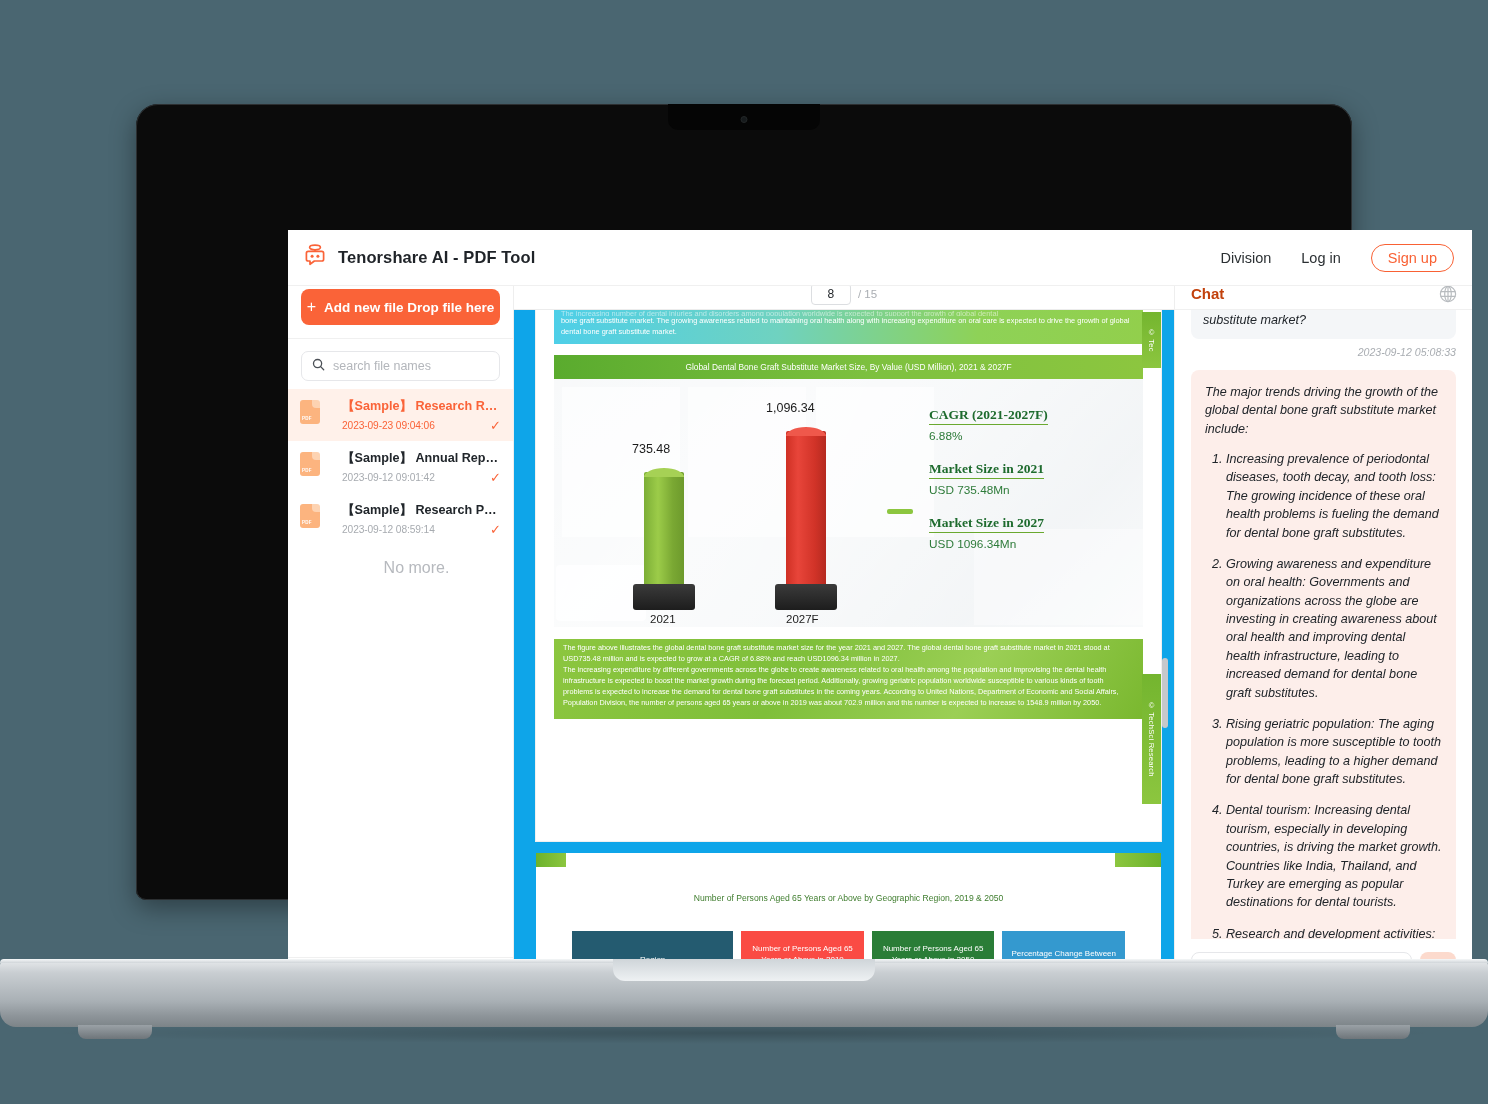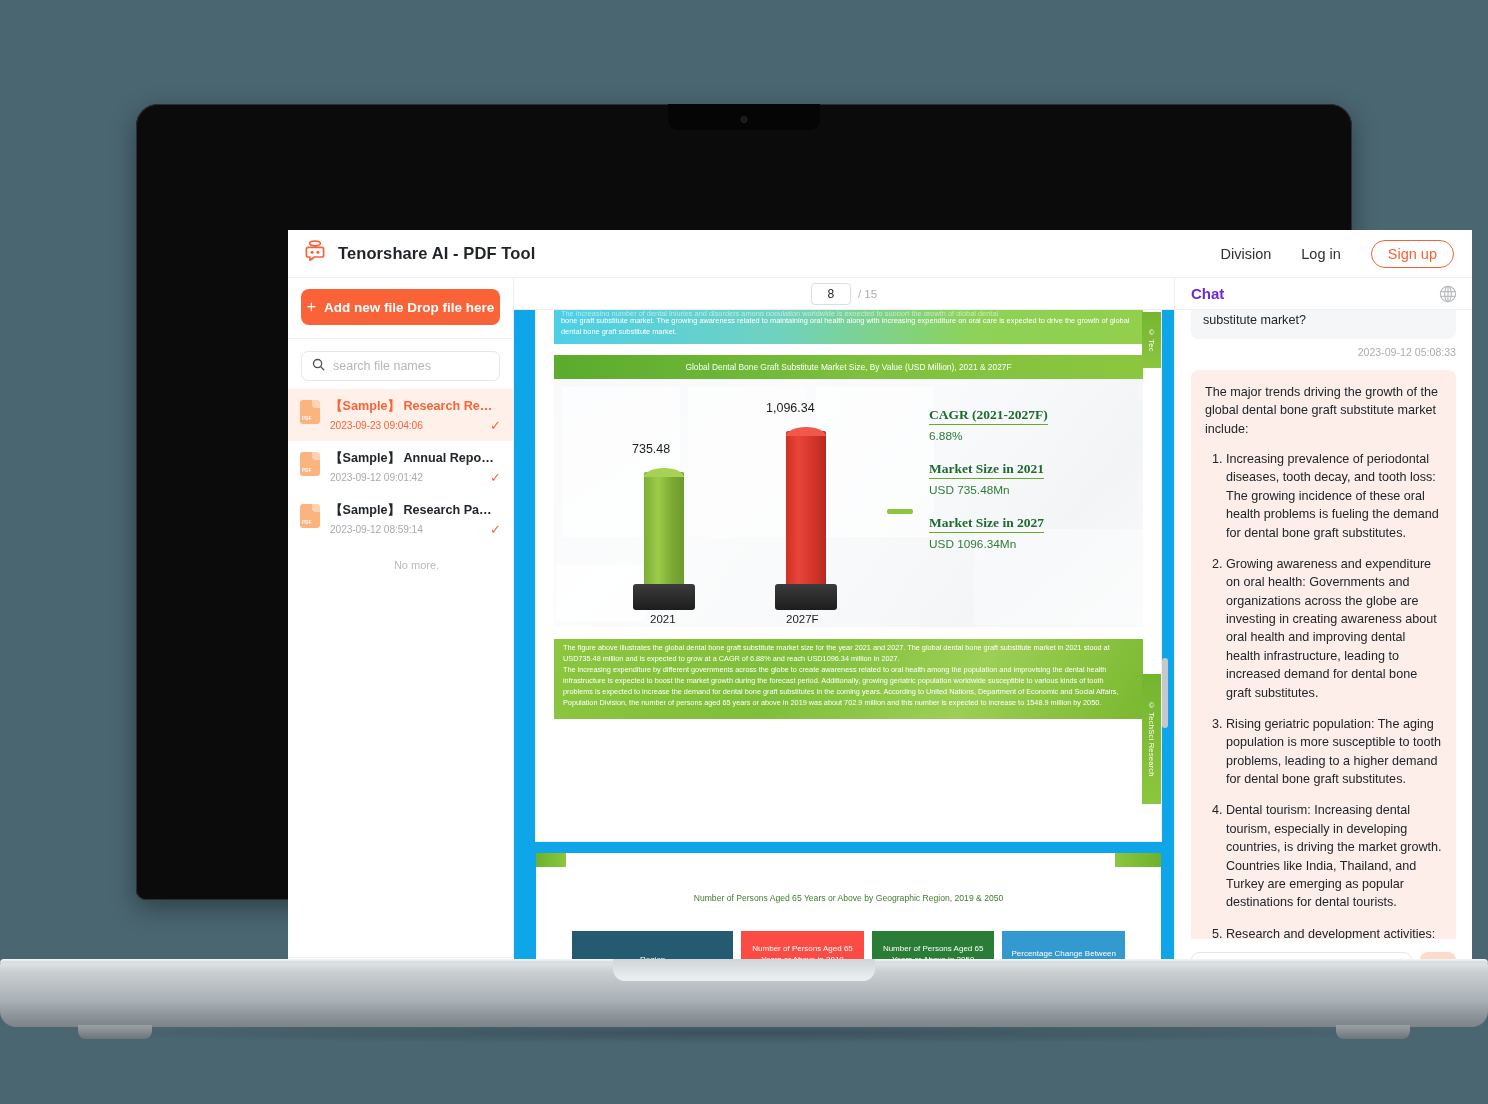--- a/index.html
+++ b/index.html
@@ -74,21 +74,21 @@
     border-radius: 0 0 8px 8px; }
   .foot.l { left: 78px; }
   .foot.r { right: 78px; }
   .base-shadow {
     position:absolute; left: 40px; top: 1022px; width: 1408px; height: 22px;
     background: radial-gradient(ellipse at center, rgba(0,0,0,.20), rgba(0,0,0,0) 70%);
   }
 
   
   .app-header {
-    position: absolute; left: 0; top: 0; width: 1184px; height: 48px;
+    position: absolute; left: 0; top: 0; width: 1184px; height: 56px;
     background: #fff; display: flex; align-items: center;
     padding: 0 18px 0 14px;
     border-bottom: 1px solid #f0f0f0;
     z-index: 4;
   }
   .brand { display: flex; align-items: center; gap: 10px; }
   .brand-title { font-size: 16.5px; font-weight: 700; color: #1f2328; letter-spacing: .1px; }
   .header-right { margin-left: auto; display: flex; align-items: center; gap: 30px; }
   .hdr-link { font-size: 14.5px; color: #2b3033; cursor: pointer; }
   .signup-btn {
@@ -118,21 +118,21 @@
     display: flex; align-items: center; gap: 8px; padding: 0 10px; background: #fff;
   }
   .search-wrap input {
     border: 0; outline: 0; font-size: 12.5px; color: #3a3d42; width: 100%;
     font-family: "Liberation Sans", sans-serif; background: transparent;
   }
   .search-wrap input::placeholder { color: #b3b6bb; }
 
   .file-list { margin-top: 8px; }
   .file-item {
-    display: flex; gap: 10px; padding: 9px 12px 9px 12px; cursor: pointer; position: relative;
+    display: flex; gap: 22px; padding: 9px 12px 9px 12px; cursor: pointer; position: relative;
   }
   .file-item.active { background: #fff1ea; }
   .pdf-ico { width: 20px; height: 24px; flex: 0 0 20px; margin-top: 2px; position: relative; }
   .pdf-ico .sheet {
     position:absolute; inset:0; background:#fcb47f; border-radius: 3px 7px 3px 3px;
   }
   .pdf-ico .fold {
     position:absolute; right:0; top:0; width:8px; height:8px;
     background:#fdd3b2; border-radius: 0 3px 0 4px;
   }
@@ -143,21 +143,21 @@
   .file-meta { flex: 1; min-width: 0; }
   .file-name {
     font-size: 12.6px; font-weight: 700; color: #21262b; white-space: nowrap;
     overflow: hidden; text-overflow: ellipsis;
   }
   .file-item.active .file-name { color: #fa6338; }
   .file-row2 { display: flex; align-items: center; margin-top: 4px; }
   .file-date { font-size: 10.2px; color: #a7abb0; letter-spacing: -.1px; }
   .file-item.active .file-date { color: #fa6338; }
   .check { margin-left: auto; color: #fa6338; font-size: 13px; line-height: 1; }
-  .no-more { text-align: center; font-size: 11px; color: #b6b9be; margin-top: 14px; margin-left: 32px; }
+  .no-more { text-align: center; font-size: 16px; color: #b6b9be; margin-top: 14px; margin-left: 32px; }
 
   .cs-bar {
     margin-top: auto; height: 44px; border-top: 1px solid #f0f0f0;
     display: flex; align-items: center; justify-content: center; gap: 9px; cursor: pointer;
   }
   .cs-text { font-size: 12.6px; color: #6b7075; }
 
   
   .viewer { flex: 1; position: relative; background: #f7f7f8; display: flex; flex-direction: column; }
   .viewer-toolbar {
@@ -260,23 +260,23 @@
   .pdf-vscroll {
     position: absolute; right: 6px; width: 6px; border-radius: 3px; background: #c6c8cb;
   }
 
   
   .chat { width: 298px; height: 100%; background: #fff; border-left: 1px solid #eeeeee; display: flex; flex-direction: column; }
   .chat-head {
     height: 32px; display: flex; align-items: center; padding: 0 14px 0 16px;
     border-bottom: 1px solid #f0f0f0; flex: 0 0 32px;
   }
-  .chat-title { font-size: 15px; font-weight: 700; color: #6d28d9; }
+  .chat-title { font-size: 15px; font-weight: 700; color: #c2410c; }
   .globe { margin-left: auto; cursor: pointer; opacity: .55; display: flex; }
-  .chat-scroll { flex: 1; padding: 0 16px; overflow: hidden; position: relative; }
+  .chat-scroll { flex: 1; padding: 0 16px; overflow: hidden; position: relative; font-style: italic; }
 
   .msg-user {
     background: #f4f6f8; border-radius: 8px; padding: 9px 12px; font-size: 12.6px;
     color: #20252a; line-height: 1.5; margin-top: -8px;
   }
   .msg-time { text-align: right; font-size: 10.6px; color: #a9adb2; margin: 7px 0 12px 0; }
   .msg-bot {
     background: #fdeeea; border-radius: 8px; padding: 13px 14px 16px 14px;
     font-size: 12.6px; color: #20252a; line-height: 1.46;
   }

